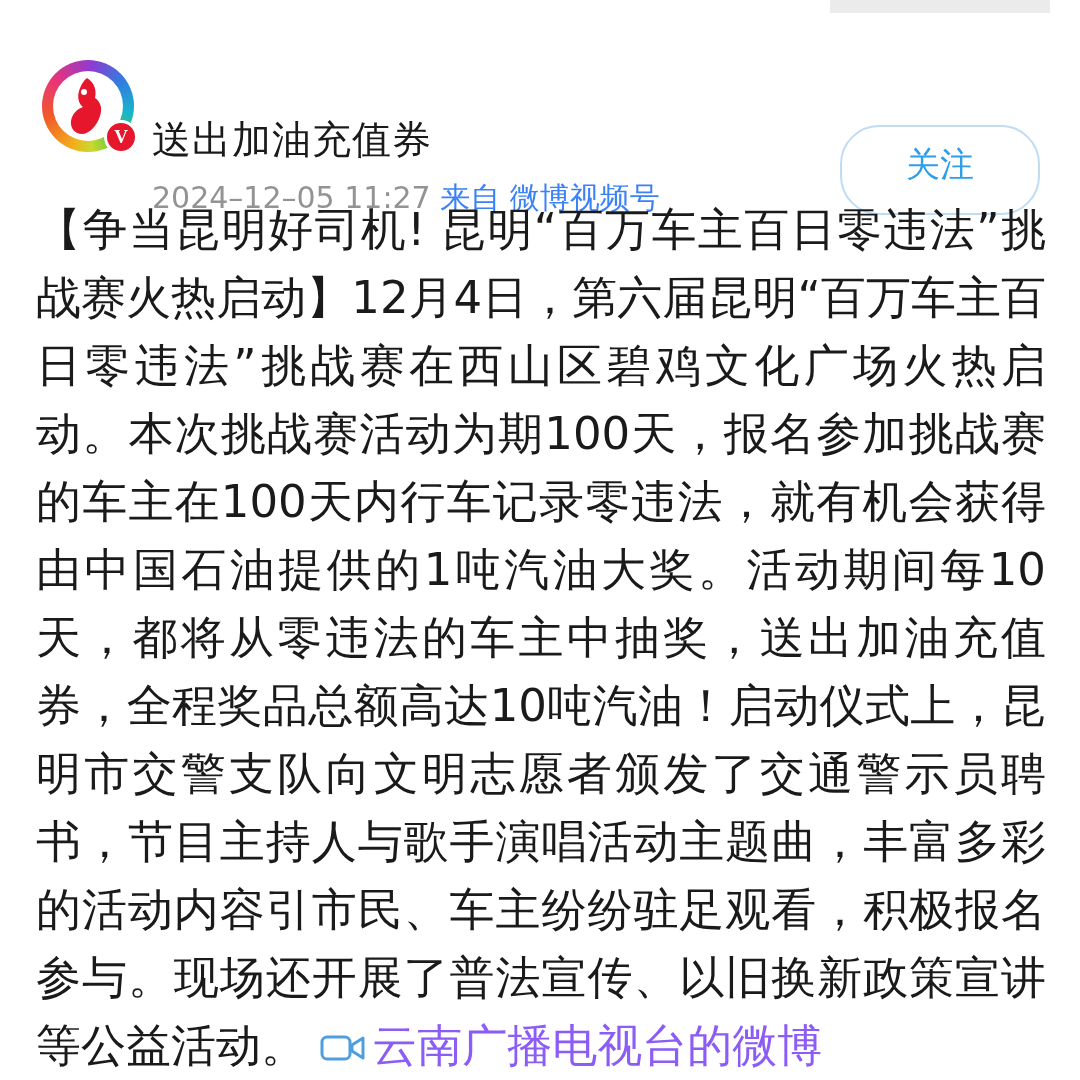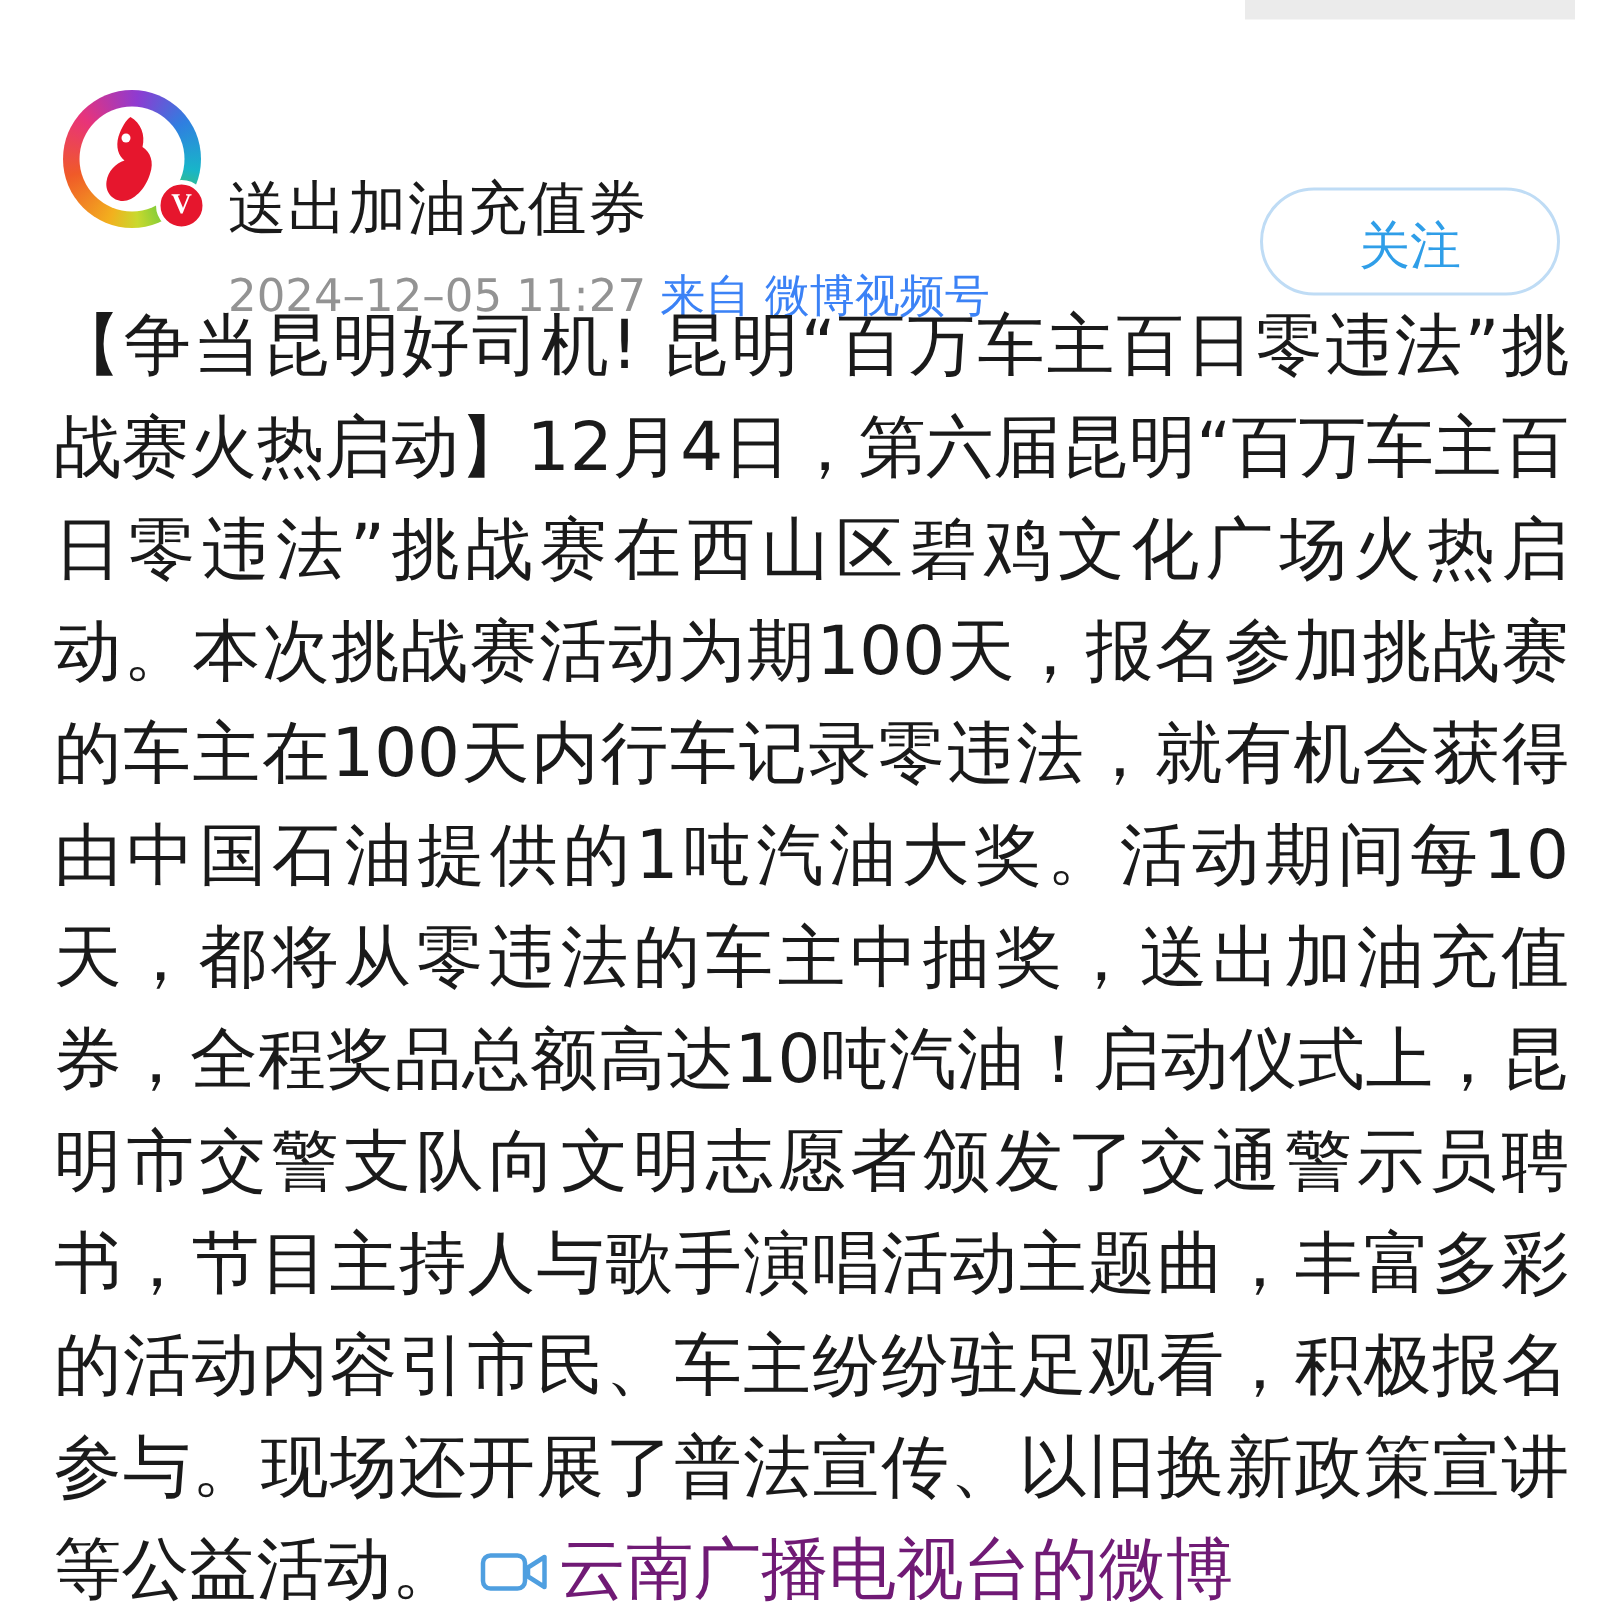--- a/index.html
+++ b/index.html
@@ -124,21 +124,21 @@
     font-family: "DejaVu Sans", sans-serif;
   }
   .meta .meta-source {
     color: #3b82f6;
   }
   .follow-button {
     position: absolute;
     right: 40px;
     top: 73px;
     width: 200px;
-    height: 72px;
+    height: 90px;
     border: 2px solid #bfdcf5;
     border-radius: 39px;
     background: #ffffff;
     color: #2f9ee8;
     font-size: 34px;
     line-height: 74px;
     text-align: center;
     box-sizing: border-box;
     font-family: "DejaVu Sans", sans-serif;
     cursor: pointer;
@@ -152,21 +152,21 @@
     width: 1010px;
     font-size: 45px;
     line-height: 68px;
     color: #1a1a1a;
     font-family: "DejaVu Sans", sans-serif;
     letter-spacing: 0px;
     text-align: justify;
     text-justify: inter-ideograph;
   }
   .post-body .link {
-    color: #701a75;
+    color: #8b5cf6;
   }
   .video-icon {
     display: inline-block;
     vertical-align: -4px;
     margin-right: 6px;
   }
 </style>
 </head>
 <body>
 

